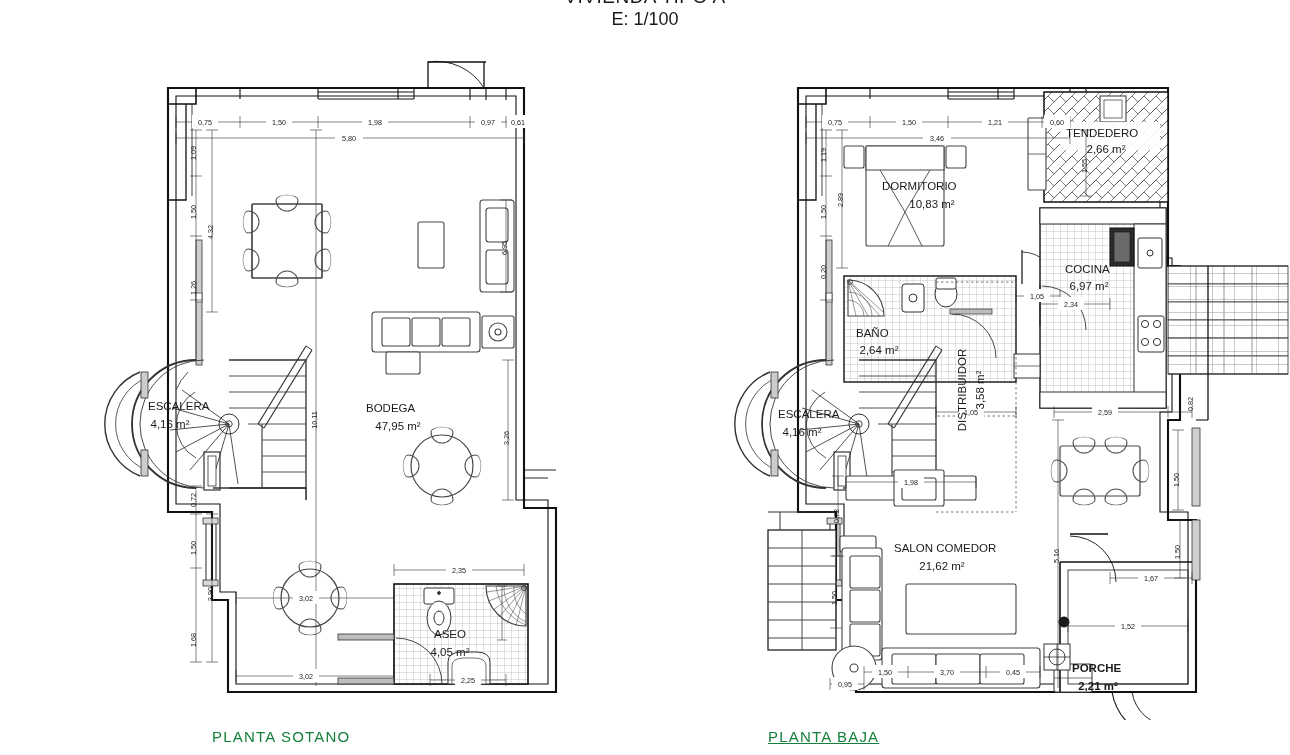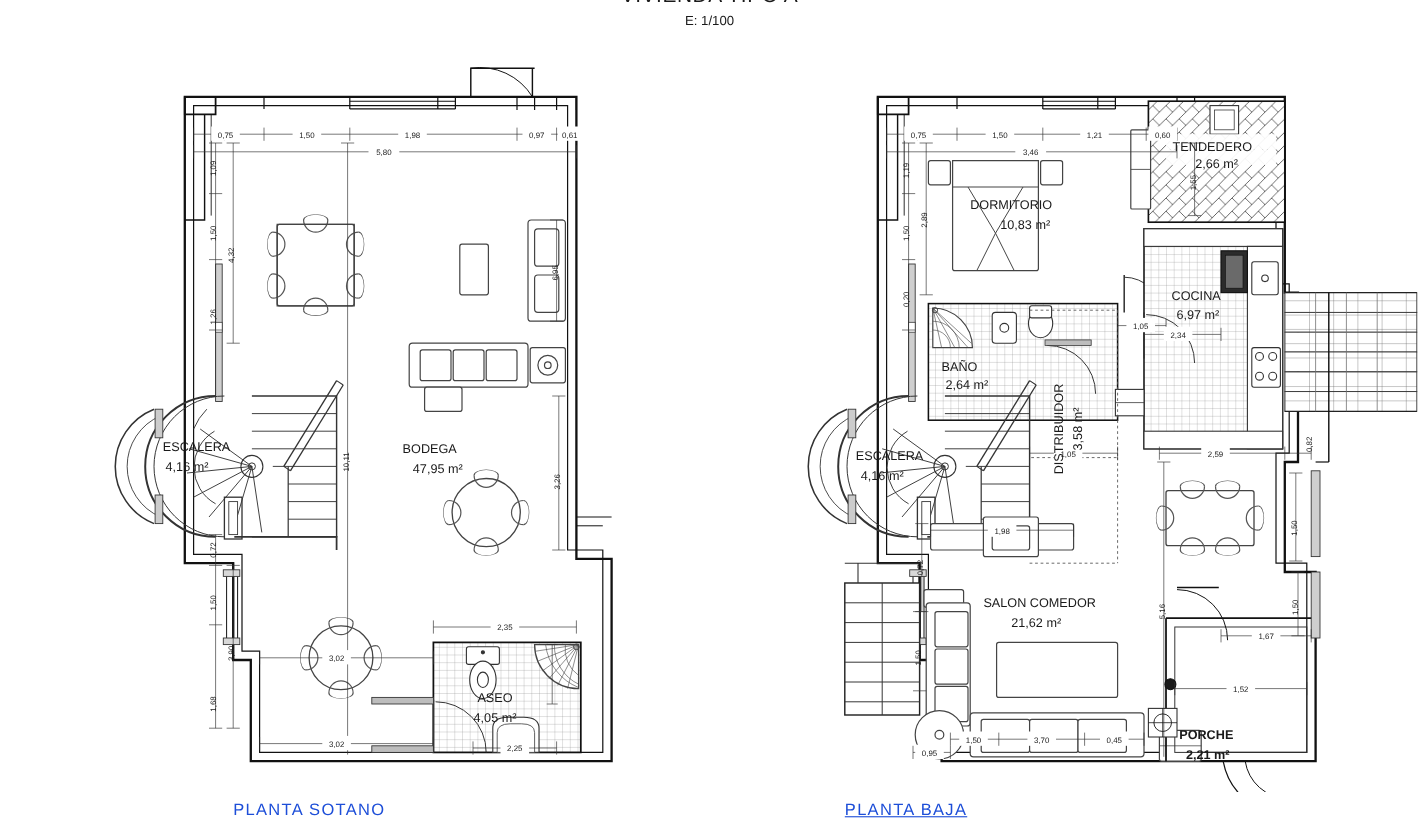--- a/index.html
+++ b/index.html
@@ -22,29 +22,29 @@
     text-align: center;
   }
   #titleblock .t1 {
     font-size: 19px;
     letter-spacing: 0.5px;
     color: #1a1a1a;
     line-height: 22px;
     white-space: nowrap;
   }
   #titleblock .t2 {
-    font-size: 12px;
+    font-size: 18px;
     color: #1a1a1a;
     line-height: 23px;
   }
   .plan-caption {
     position: absolute;
     font-size: 15px;
     letter-spacing: 1.2px;
-    color: #1d4ed8;
+    color: #15803d;
     white-space: nowrap;
   }
   svg { display: block; }
   .sv { position: absolute; left: 0; top: 0; }
   text { font-family: "Liberation Sans", sans-serif; fill: #1a1a1a; }
   .rm { font-size: 11.5px; }
   .rmb { font-size: 11.5px; font-weight: bold; }
   .dim { font-size: 7.2px; fill: #222; }
 </style>
 </head>

